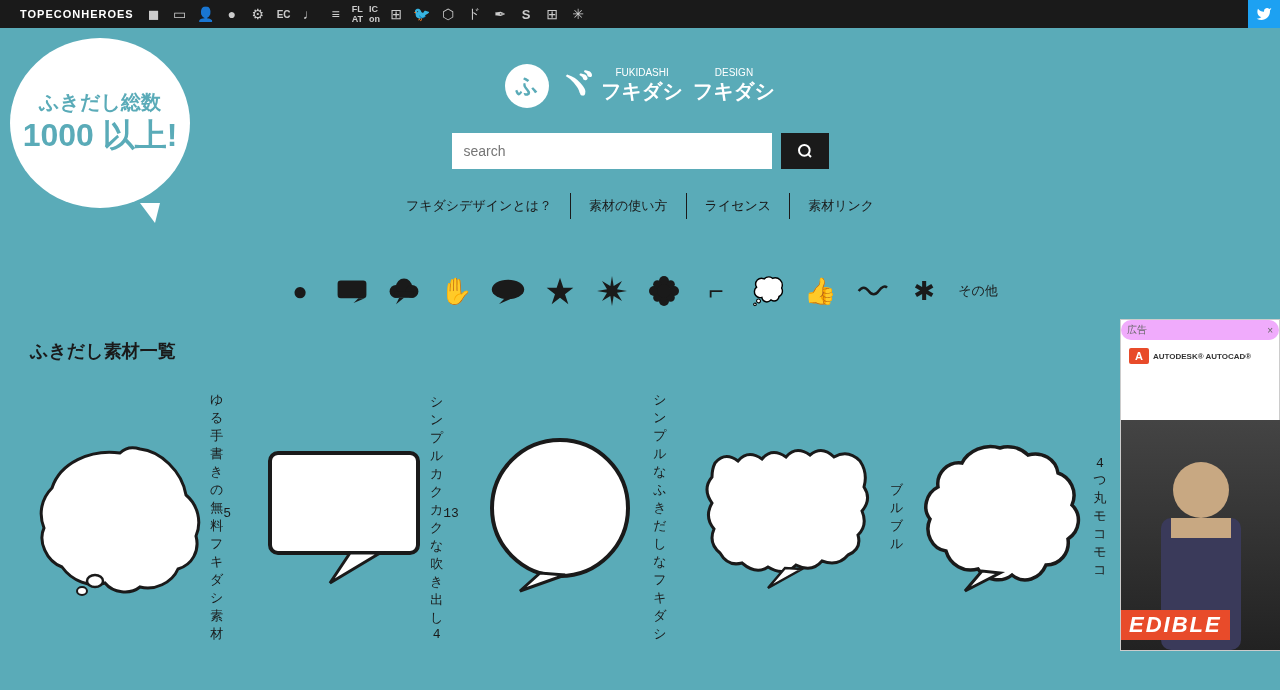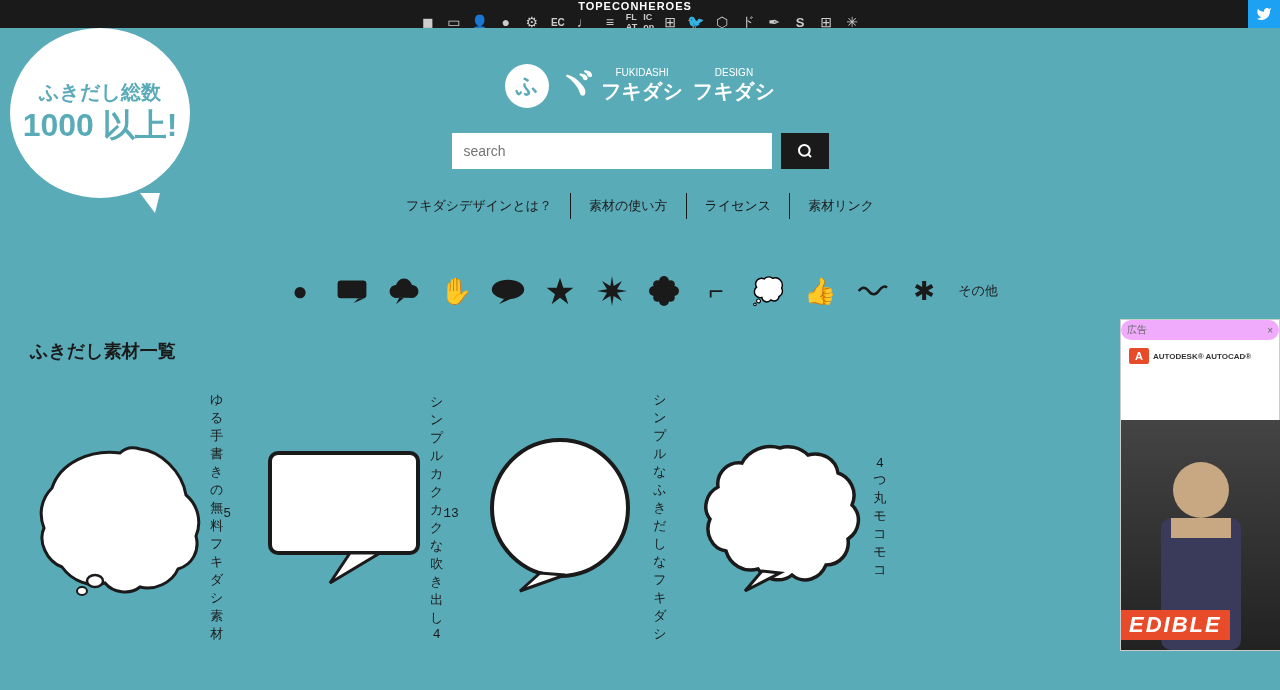--- a/index.html
+++ b/index.html
@@ -4,23 +4,22 @@
   <style>
     * { margin: 0; padding: 0; box-sizing: border-box; }
     body { font-family: sans-serif; background: #5aabb8; overflow-x: hidden; }
 
     
     .top-nav {
       background: #1a1a1a;
       height: 28px;
       display: flex;
       align-items: center;
-      padding: 0 8px;
+      padding: 0 20px;
       position: relative;
-      flex-direction: column;
     }
     .top-nav-brand {
       color: #fff;
       font-size: 11px;
       font-weight: bold;
       letter-spacing: 1px;
       margin-right: 10px;
     }
     .top-nav-icons {
       display: flex;
@@ -58,21 +57,21 @@
       display: flex;
       flex-direction: column;
       align-items: center;
       padding: 30px 0 20px;
       position: relative;
     }
 
     
     .badge-bubble {
       position: absolute;
-      top: 0;
+      top: 10px;
       left: 10px;
       width: 180px;
       height: 170px;
       background: white;
       border-radius: 50%;
       display: flex;
       flex-direction: column;
       align-items: center;
       justify-content: center;
       line-height: 1.3;
@@ -467,20 +466,31 @@
       <div class="card-image">
         <svg width="180" height="160" viewBox="0 0 180 160">
           <circle cx="90" cy="75" r="68" stroke="#1a1a1a" stroke-width="4" fill="white"></circle>
           <polygon points="70,140 50,158 95,142" stroke="#1a1a1a" stroke-width="3" fill="white"></polygon>
         </svg>
       </div>
       <div class="card-label">シンプルなふきだしなフキダシ</div>
       <div class="card-count"></div>
     </div>
 
+    <div class="card">
+      <div class="card-image">
+        <svg width="200" height="160" viewBox="0 0 200 160">
+
+          <path d="M25,30 Q35,18 48,28 Q58,16 72,26 Q82,14 96,24 Q106,12 120,22 Q132,12 144,24 Q158,16 170,28 Q178,40 174,54 Q182,66 172,78 Q178,92 168,102 Q172,116 158,122 Q148,134 132,128 Q122,140 106,132 Q94,144 78,134 Q66,142 52,130 Q38,134 30,120 Q18,110 24,96 Q14,84 22,70 Q12,56 22,44 Q22,36 25,30 Z" stroke="#1a1a1a" stroke-width="3" fill="white"></path>
+          <polygon points="95,135 78,155 112,136" stroke="#1a1a1a" stroke-width="2.5" fill="white"></polygon>
+        </svg>
+      </div>
+      <div class="card-label">ブルブル</div>
+      <div class="card-count"></div>
+    </div>
 
     <div class="card">
       <div class="card-image">
         <svg width="180" height="160" viewBox="0 0 180 160">
 
           <path d="M90,15 C75,10 58,18 52,30 C38,28 26,40 28,54 C16,60 12,76 20,86 C14,100 22,116 36,118 C40,132 54,140 68,136 C76,148 92,150 102,142 C114,152 130,146 136,132 C150,132 160,120 158,106 C170,98 172,82 162,72 C168,58 160,44 148,40 C146,26 132,18 118,22 C110,14 98,12 90,15 Z" stroke="#1a1a1a" stroke-width="3.5" fill="white"></path>
           <polygon points="72,138 55,158 90,140" stroke="#1a1a1a" stroke-width="3" fill="white"></polygon>
         </svg>
       </div>
       <div class="card-label">4つ丸モコモコ</div>

